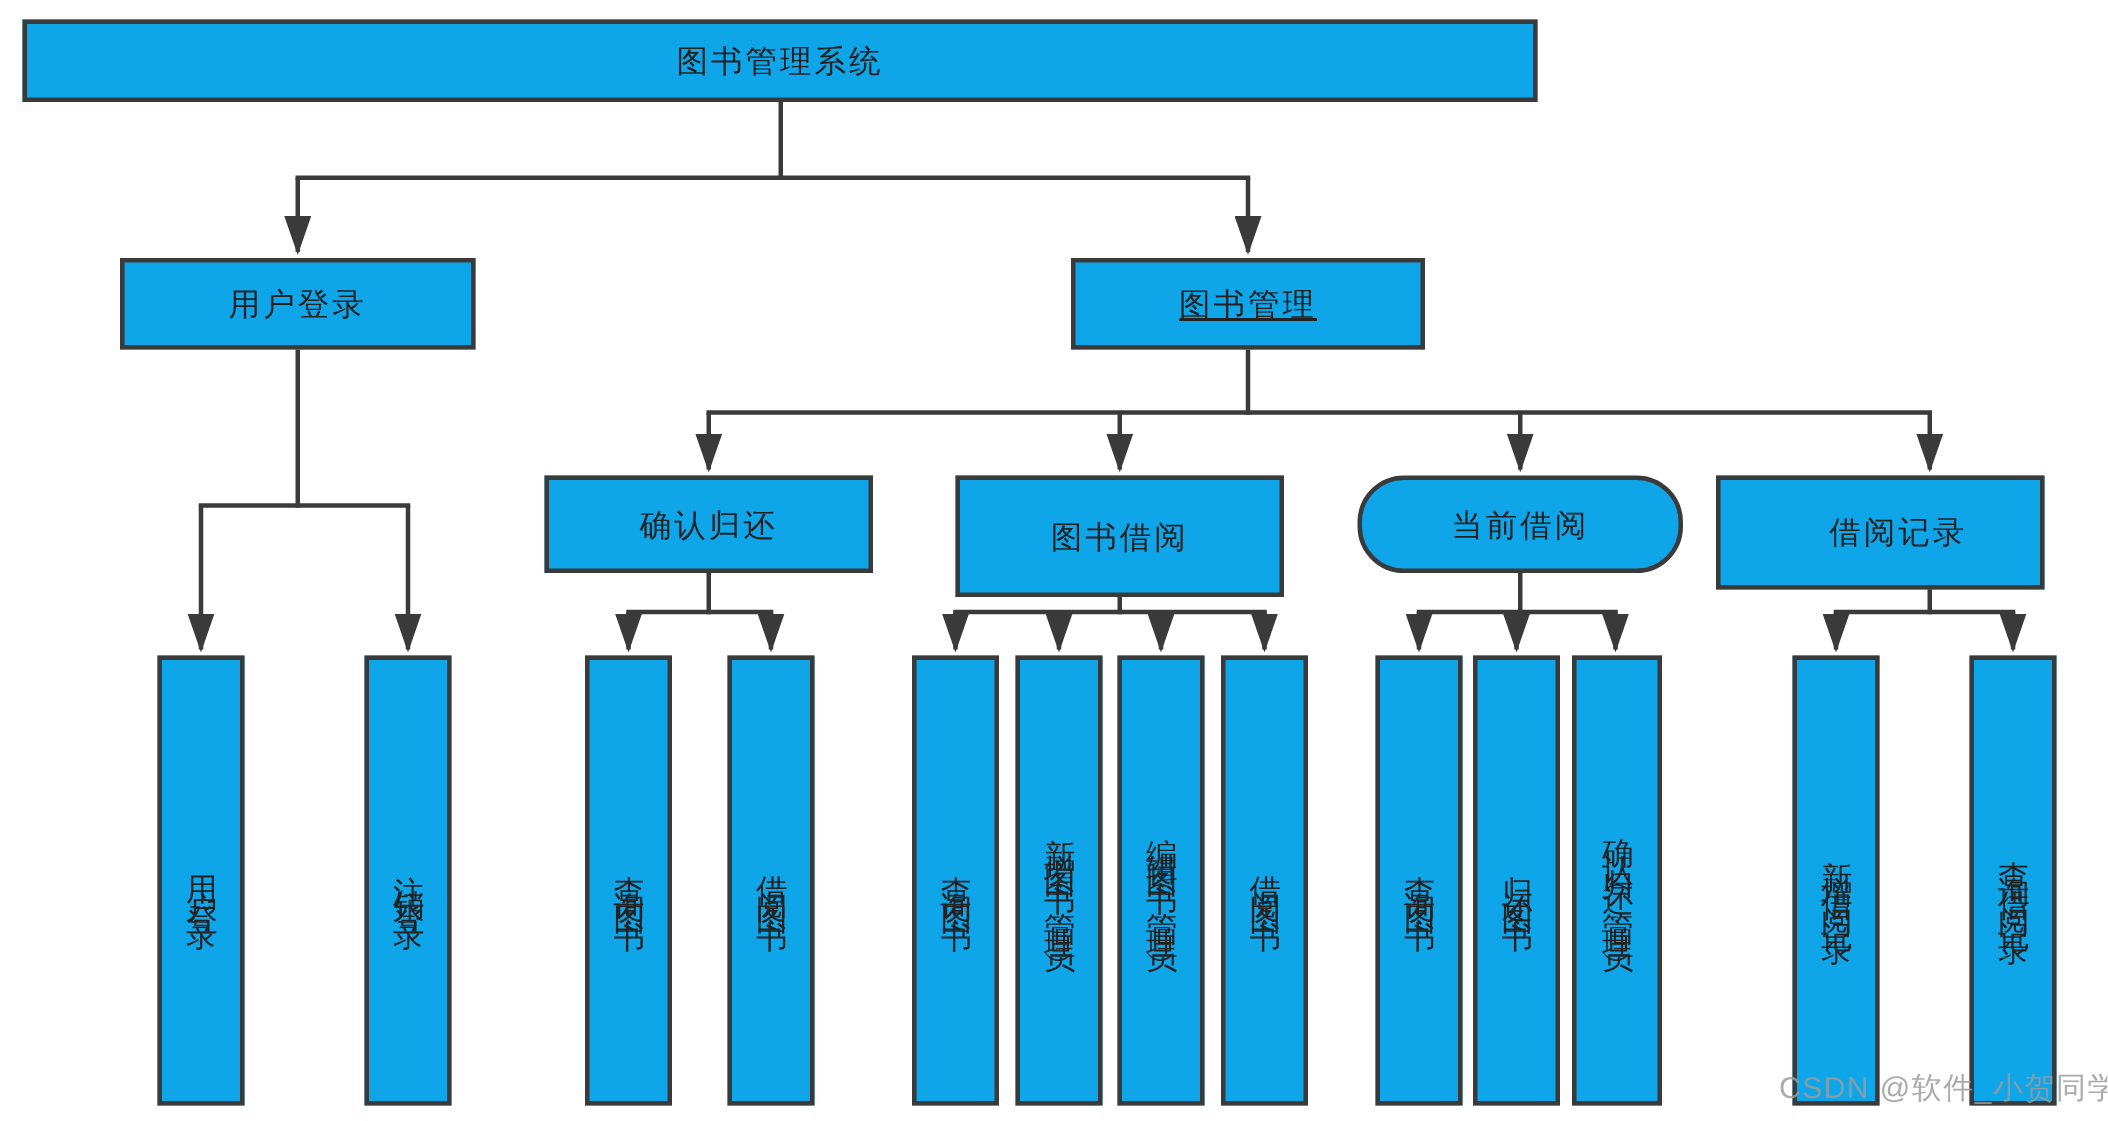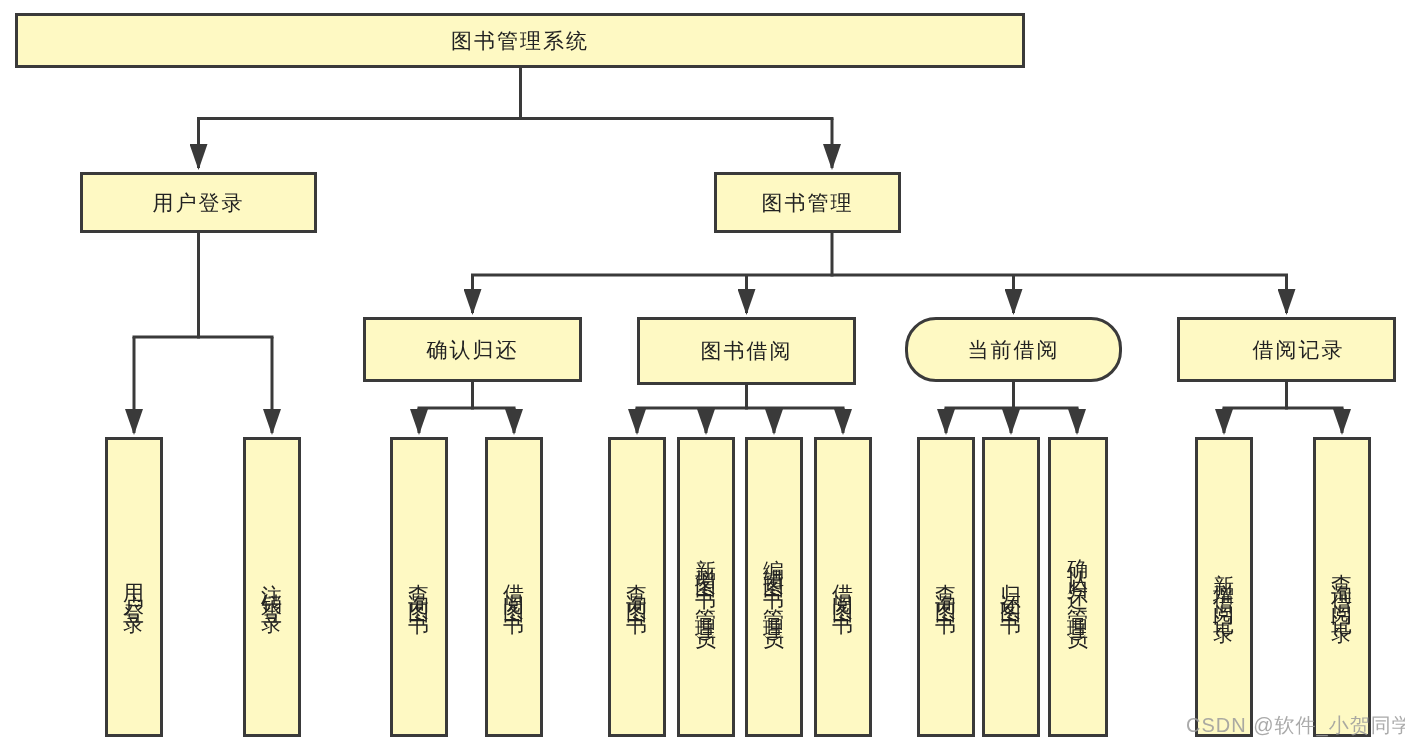--- a/index.html
+++ b/index.html
@@ -21,21 +21,21 @@
     z-index: 1;
   }
   #connectors line {
     stroke: #3a3a3a;
     stroke-width: 3;
   }
   .box {
     position: absolute;
     box-sizing: border-box;
     border: 3px solid #3a3a3a;
-    background: #fef9c3;
+    background: #0ea5e9;
     color: #222222;
     display: flex;
     align-items: center;
     justify-content: center;
     z-index: 2;
   }
   .h-box {
     font-size: 21px;
     letter-spacing: 2px;
     white-space: nowrap;
@@ -107,26 +107,26 @@
 
     <line x1="1286.5" y1="382" x2="1286.5" y2="409.5"></line>
     <line x1="1222.5" y1="408" x2="1343.5" y2="408"></line>
     <line x1="1224" y1="408" x2="1224" y2="433" marker-end="url(#arrow)"></line>
     <line x1="1342" y1="408" x2="1342" y2="433" marker-end="url(#arrow)"></line>
   </svg>
 
   <div class="box h-box" style="left:15px; top:13px; width:1010px; height:55px;">图书管理系统</div>
 
   <div class="box h-box" style="left:80px; top:172px; width:237px; height:61px;">用户登录</div>
-  <div class="box h-box" style="left:714px; top:172px; width:187px; height:61px;">图书管理</div>
+  <div class="box h-box" style="left:714px; top:172px; width:236px; height:61px;text-decoration:underline;">图书管理</div>
 
   <div class="box h-box" style="left:363px; top:317px; width:219px; height:65px;">确认归还</div>
-  <div class="box h-box" style="left:637px; top:317px; width:219px; height:68px;">图书借阅</div>
+  <div class="box h-box" style="left:637px; top:317px; width:219px; height:81px;">图书借阅</div>
   <div class="box h-box" style="left:905px; top:317px; width:217px; height:65px;border-radius:31px;">当前借阅</div>
-  <div class="box h-box" style="left:1177px; top:317px; width:219px; height:65px;padding-left:24px;">借阅记录</div>
+  <div class="box h-box" style="left:1144px; top:317px; width:219px; height:76px;padding-left:24px;">借阅记录</div>
 
   <div class="box v-box" style="left:105px; top:437px; width:58px; height:300px;">用户登录</div>
   <div class="box v-box" style="left:243px; top:437px; width:58px; height:300px;">注销登录</div>
 
   <div class="box v-box" style="left:390px; top:437px; width:58px; height:300px;">查询图书</div>
   <div class="box v-box" style="left:485px; top:437px; width:58px; height:300px;">借阅图书</div>
 
   <div class="box v-box" style="left:608px; top:437px; width:58px; height:300px;">查询图书</div>
   <div class="box v-box" style="left:677px; top:437px; width:58px; height:300px;">新增图书（管理员）</div>
   <div class="box v-box" style="left:745px; top:437px; width:58px; height:300px;">编辑图书（管理员）</div>

